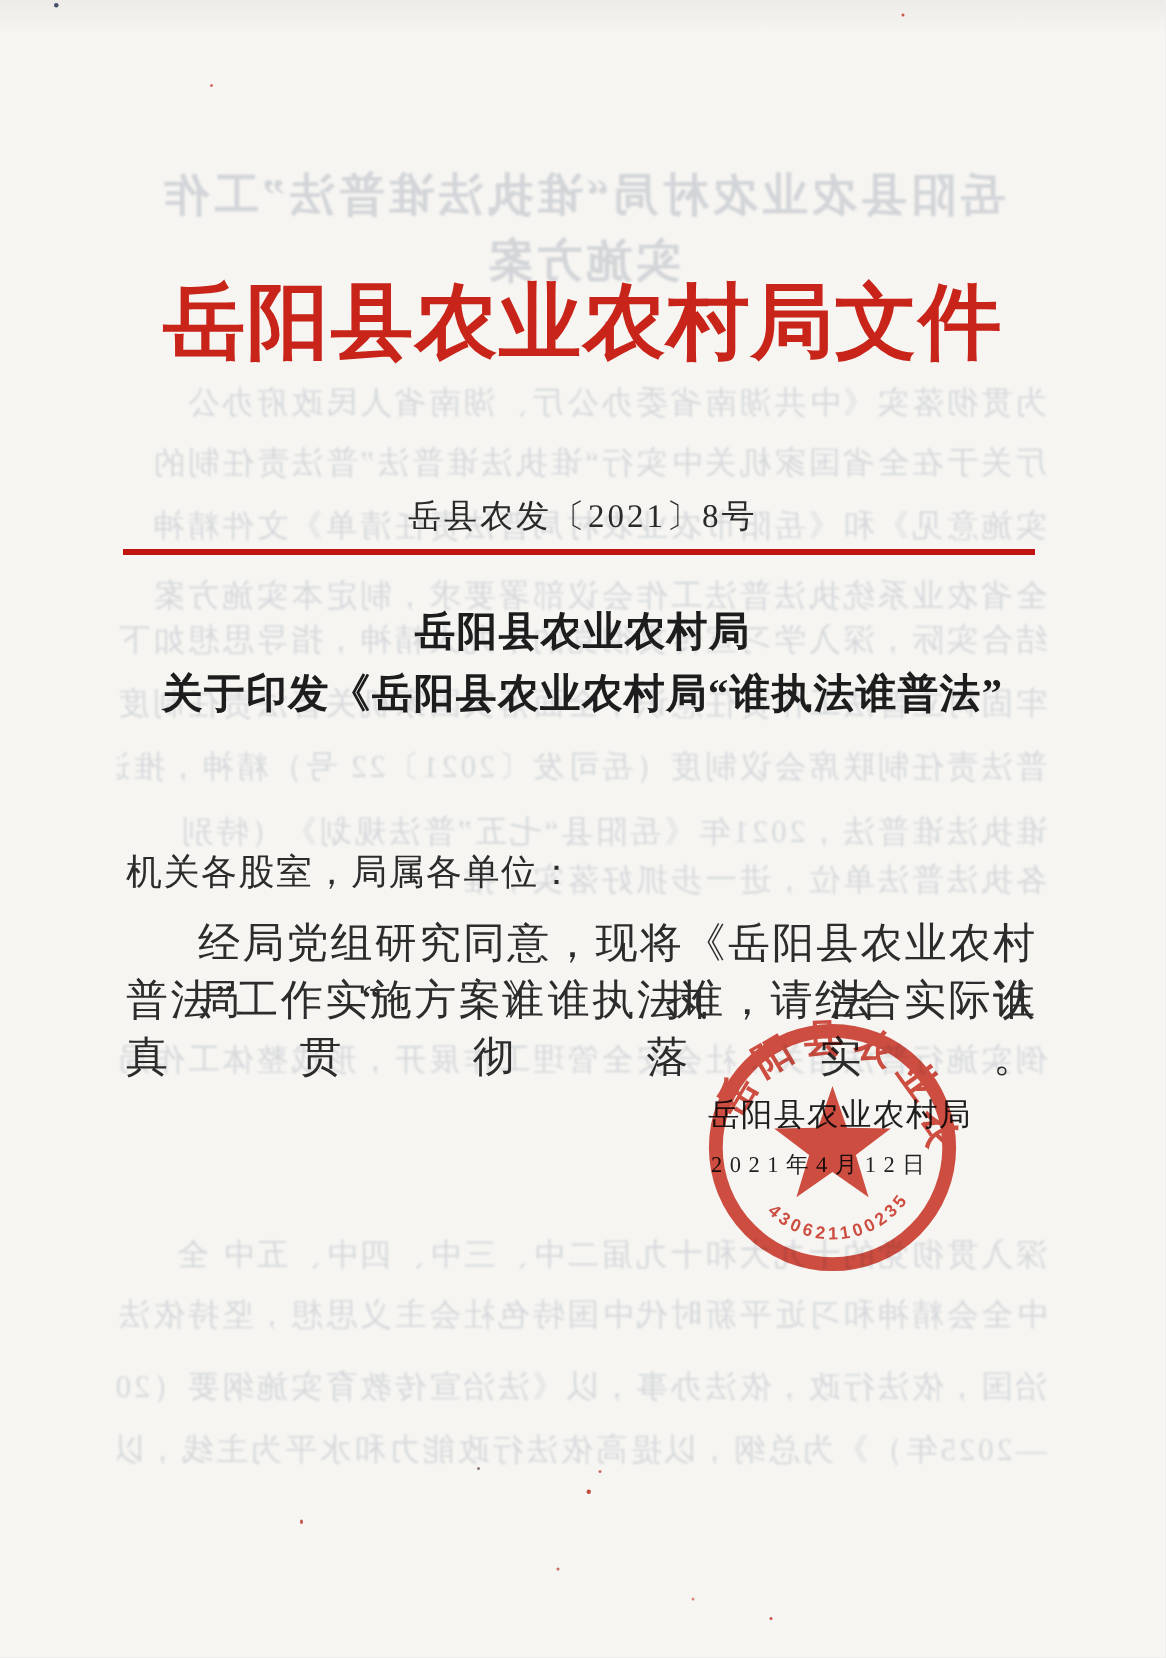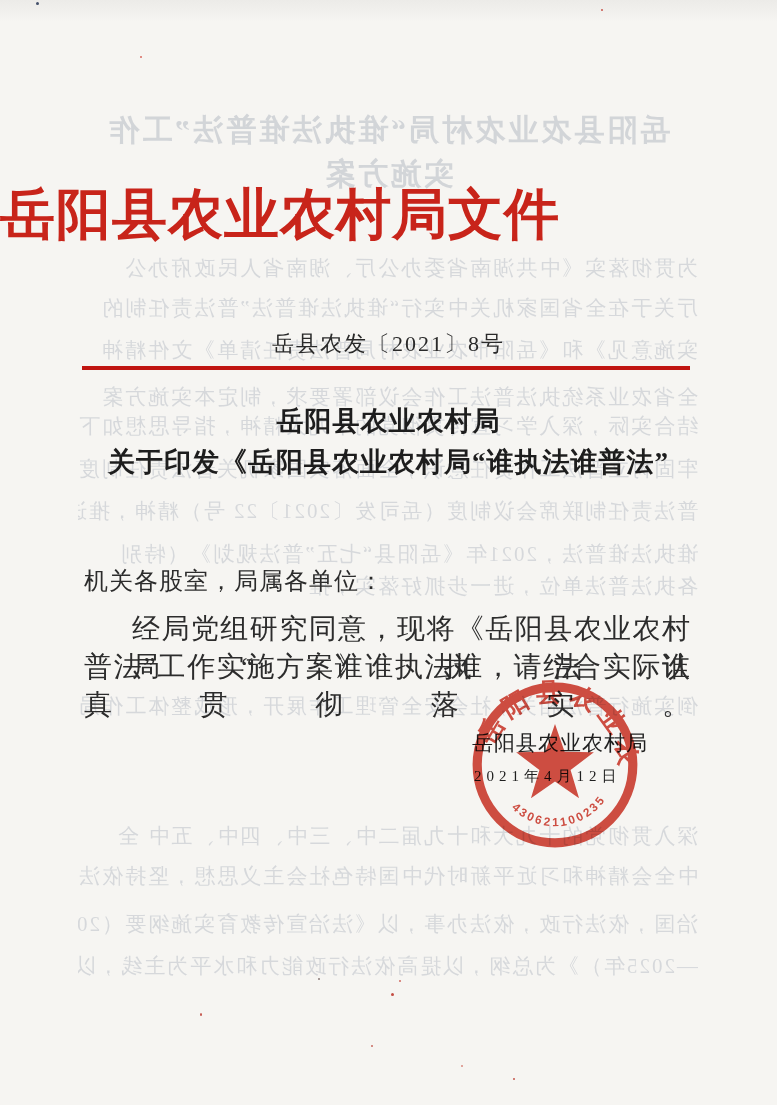--- a/index.html
+++ b/index.html
@@ -15,21 +15,21 @@
     position:absolute;left:78px;width:620px;
     transform:scaleX(-1);
     color:#8f98a8;opacity:.30;filter:blur(0.6px);
     font-size:21px;letter-spacing:2px;white-space:nowrap;overflow:hidden;
     pointer-events:none;
   }
   .bleed.big{font-size:30px;font-weight:bold;text-align:center;opacity:.34;letter-spacing:3px;}
   
   .header-title{
     position:absolute;left:0;top:178px;width:100%;margin:0;
-    color:#c8241a;font-size:55px;font-weight:bold;
+    text-align:center;color:#c8241a;font-size:55px;font-weight:bold;
     letter-spacing:1px;
   }
   .doc-number{
     position:absolute;left:0;top:329px;width:100%;
     text-align:center;color:#2a2a2a;font-size:22px;letter-spacing:2px;
   }
   .red-rule{position:absolute;left:82px;top:366px;width:608px;height:4px;background:#c01511;}
   .notice-title{
     position:absolute;left:0;top:401px;width:100%;
     text-align:center;color:#1d1d1d;font-size:27px;font-weight:bold;

